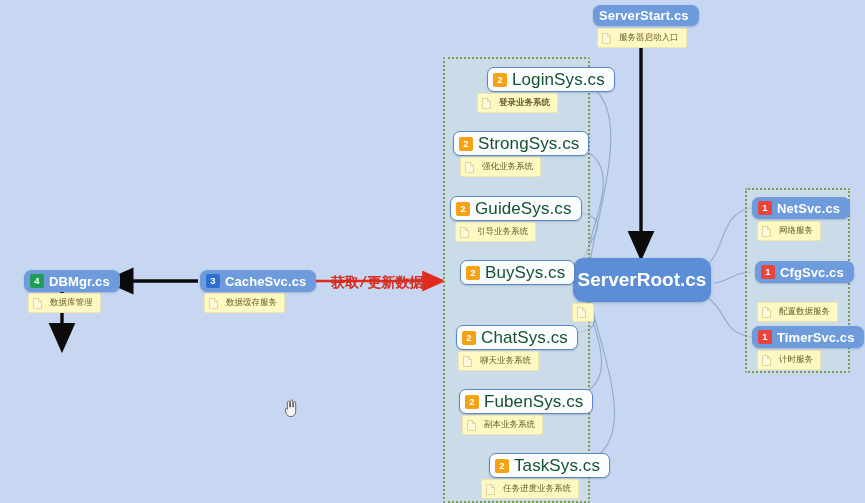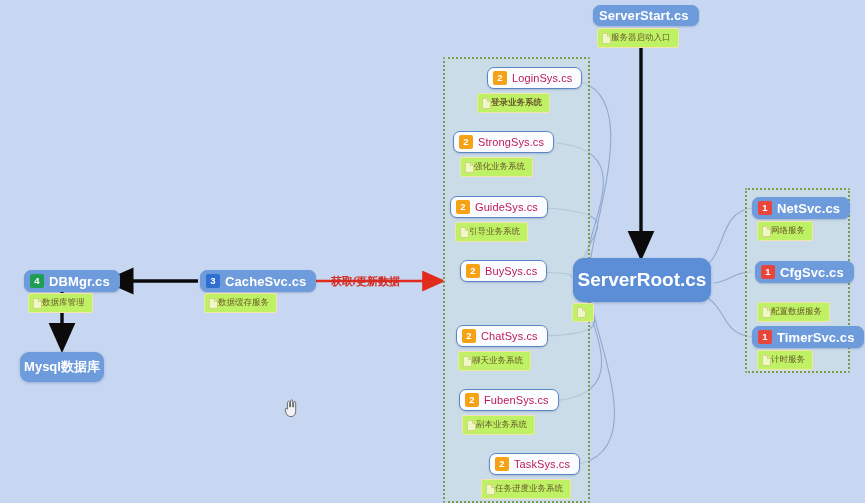--- a/index.html
+++ b/index.html
@@ -29,21 +29,21 @@
     white-space: nowrap;
     line-height: 1;
   }
   .node .title { font-weight: bold; letter-spacing: .1px; }
   
   .node.outlined {
     background: #fbfcfe;
     border: 1.6px solid #5b86c8;
     box-shadow: 0 1px 2px rgba(40,70,120,.22);
   }
-  .node.outlined .title { color: #be185d; font-size: 11px; font-weight: normal; }
+  .node.outlined .title { color: #14532d; font-size: 17px; font-weight: normal; }
   
   .node.filled {
     background: #6e9bdc;
     border: 1px solid #6e9bdc;
     box-shadow: 0 1px 2px rgba(40,70,120,.25);
   }
   .node.filled .title { color: #ffffff; font-size: 13px; }
   
   .badge {
     display: inline-flex; align-items: center; justify-content: center;
@@ -52,22 +52,22 @@
     font-size: 9.5px; font-weight: bold; color: #fff;
     flex: 0 0 auto;
   }
   .badge.orange { background: #f5a217; }
   .badge.red    { background: #e8463c; }
   .badge.blue   { background: #2f6fd0; }
   .badge.green  { background: #1f9d55; }
   
   .note {
     position: absolute;
-    display: flex; align-items: center; gap: 0;
-    background: #bef264;
+    display: flex; align-items: center; gap: 8px;
+    background: #fef9c3;
     border: 1px solid #f3e4ae;
     padding: 3px 7px 3px 4px;
     border-radius: 2px;
     white-space: nowrap;
   }
   .note .note-text {
     font-size: 8.5px; color: #6b5a2e;
     font-family: "DejaVu Sans", sans-serif;
   }
   .doc-icon { width: 9px; height: 11px; flex: 0 0 auto; opacity: .75; }
@@ -89,22 +89,22 @@
   }
   #server-root-box {
     background: #5b8ed6;
     border-radius: 11px;
   }
   #server-root-box .title { font-size: 19px; color: #ffffff; font-weight: bold; }
   #mysql-box .title { font-size: 13px; color: #ffffff; }
   
   .edge-label {
     position: absolute;
-    font-size: 11px; font-weight: bold; color: #d32b1f;
-    font-family: Liberation Sans, sans-serif;
+    font-size: 14px; font-weight: bold; color: #d32b1f;
+    font-family: Liberation Mono, monospace;
     white-space: nowrap;
   }
   
   #pointer-cursor {
     position: absolute;
     width: 16px; height: 20px;
     pointer-events: none;
   }
 </style>
 </head>
@@ -312,23 +312,20 @@
     <span class="title">DBMgr.cs</span>
   </div>
   <div class="note" style="left:28px; top:293px;">
     <svg class="doc-icon" viewBox="0 0 9 11">
         <path d="M.5.5h5l3 3v7h-8z" fill="#fdfae6" stroke="#d9c98e"></path>
         <path d="M5.5.5v3h3" fill="none" stroke="#d9c98e"></path>
       </svg>
     <span class="note-text">数据库管理</span>
   </div>
 
-  <div class="bigbox" id="mysql-box" style="left:20px; top:352px; width:84px; height:30px;">
-    <span class="title">Mysql数据库</span>
-  </div>
 
   <div class="edge-label" style="left:331px; top:274px;">获取/更新数据</div>
 
   <svg id="pointer-cursor" style="left:282px; top:398px;" viewBox="0 0 16 20">
     <path d="M5.4 11.2V4.6c0-.8.5-1.3 1.1-1.3.6 0 1.1.5 1.1 1.3v4.3h.9V3.2c0-.8.5-1.3 1.1-1.3.6 0 1.1.5 1.1 1.3v5.7h.9V4.8c0-.8.5-1.3 1.1-1.3.6 0 1 .5 1 1.3v8.4c0 3.2-1.9 5.4-4.6 5.4-2.5 0-4.1-1.2-5-3.4L3.3 12c-.3-.7-.1-1.3.5-1.6.5-.2 1.1 0 1.4.6z" fill="#f2f2f2" stroke="#555" stroke-width=".85" stroke-linejoin="round"></path>
   </svg>
 
 </div>
 
 </body></html>

